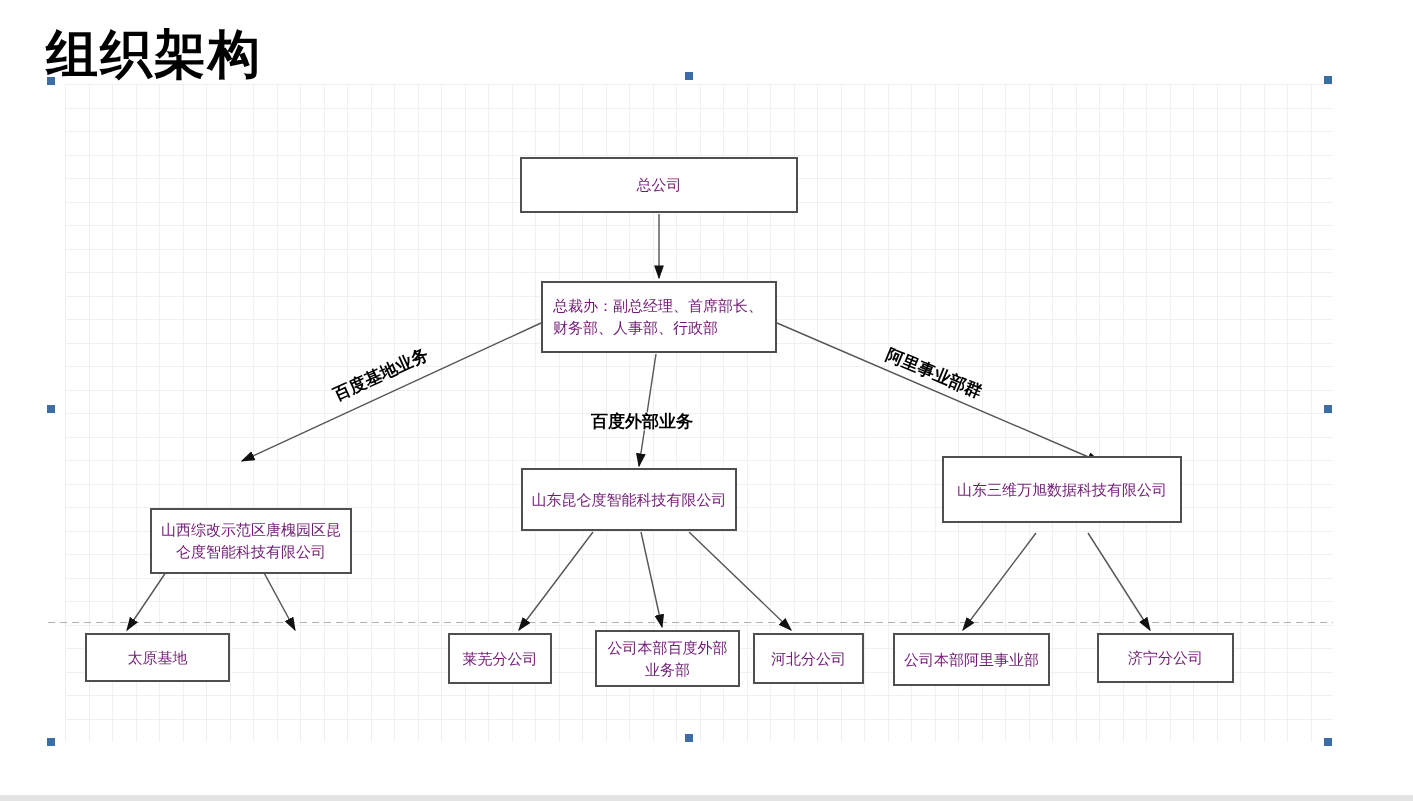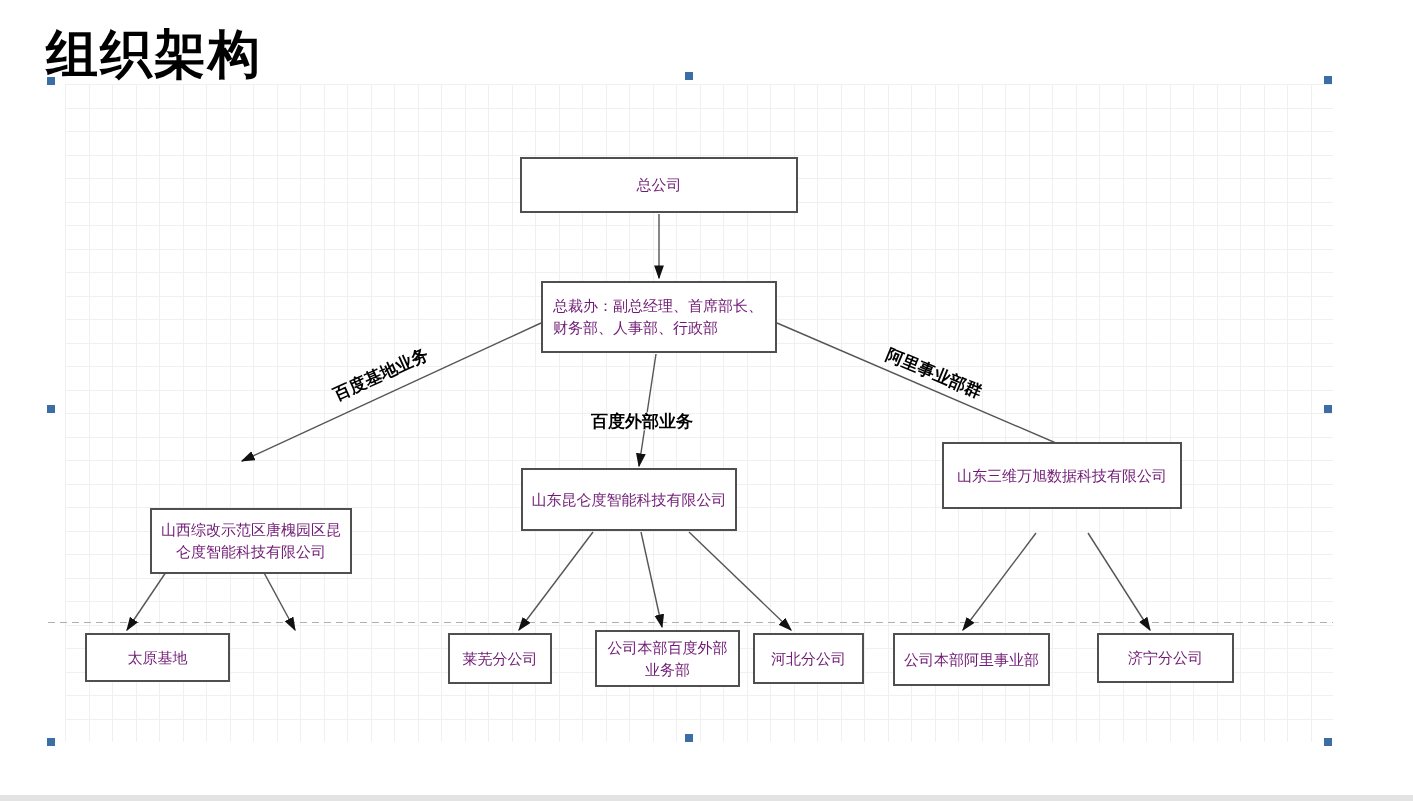--- a/index.html
+++ b/index.html
@@ -31,21 +31,21 @@
 
   
   .node{position:absolute;box-sizing:border-box;background:#fff;border:2px solid #4f4f4f;
     display:flex;align-items:center;justify-content:center;text-align:center;
     font-size:15px;line-height:22px;color:#701a75;z-index:5;word-break:break-all;}
   .n-head   {left:520px;top:157px;width:278px;height:56px;}
   .n-pres   {left:541px;top:281px;width:236px;height:72px;text-align:left;
              justify-content:flex-start;padding:12px 10px;}
   .n-shanxi {left:150px;top:465px;width:202px;height:66px;padding:0 8px;margin-top:43px;}
   .n-kunlun {left:521px;top:468px;width:216px;height:63px;}
-  .n-sanwei {left:942px;top:442px;width:240px;height:67px;}
+  .n-sanwei {left:942px;top:456px;width:240px;height:67px;}
   .n-taiyuan{left:85px; top:633px;width:145px;height:49px;}
   .n-benbu  {left:262px;top:633px;width:132px;height:49px;}
   .n-laiwu  {left:448px;top:633px;width:104px;height:51px;}
   .n-bdext  {left:595px;top:630px;width:145px;height:57px;padding:0 10px;}
   .n-hebei  {left:753px;top:633px;width:111px;height:51px;}
   .n-ali    {left:893px;top:633px;width:157px;height:53px;}
   .n-jining {left:1097px;top:633px;width:137px;height:50px;}
 
   
   .edge-label{position:absolute;z-index:4;font-size:17px;font-weight:700;color:#000;

